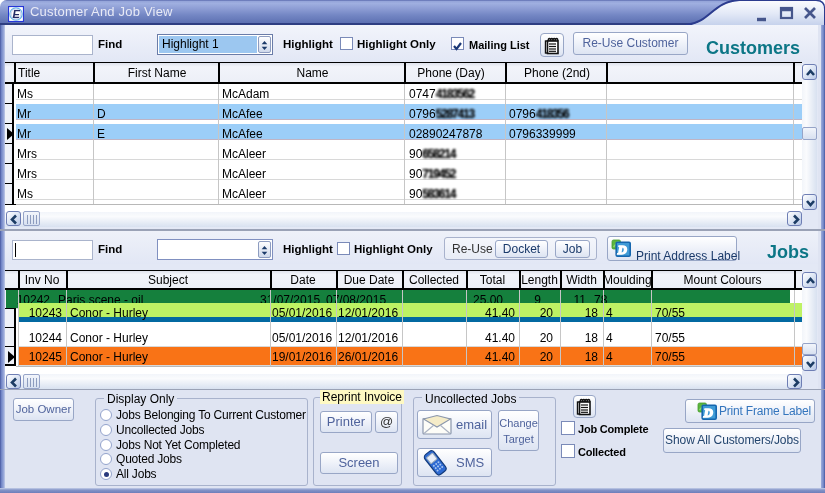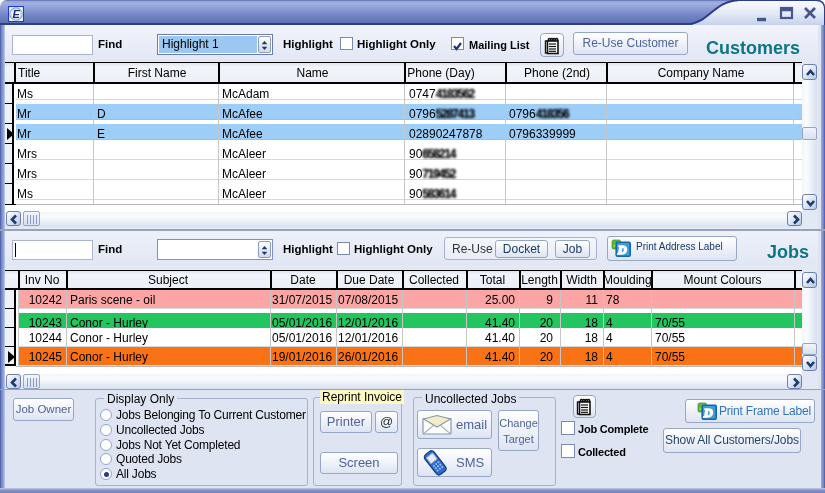--- a/index.html
+++ b/index.html
@@ -41,20 +41,21 @@
         </defs>
     <path d="M3,25 C 26,22 28,2 55,1 L131,1 Q139,1 139,9 L139,25 Z" fill="url(#lg)"></path>
     <path d="M1,25 C 26,22 27,2 54,0 L131,0 Q140,0 140,9 L140,25" fill="none" stroke="#2c3c8e" stroke-width="2"></path>
   </svg>
   <svg class="abs" style="left:8px;top:6px" width="16" height="16" viewBox="0 0 16 16">
     <rect x="0.5" y="0.5" width="15" height="15" fill="#fff" stroke="#2636d8" stroke-width="1.2"></rect>
     <circle cx="8" cy="8" r="6.2" fill="none" stroke="#6ab4e4" stroke-width="1.2"></circle>
     <circle cx="8" cy="8" r="4.9" fill="none" stroke="#b8c4ec" stroke-width="0.8"></circle>
     <text x="4.6" y="12" font-size="11" font-style="italic" font-weight="bold" fill="#232b66" font-family="Liberation Sans,sans-serif">E</text>
   </svg>
+  <div id="title">Customer And Job View</div>
   <svg class="abs" style="left:750px;top:6px;width:70px;height:16px" viewBox="0 0 70 16">
     <g stroke="#46568c" fill="none">
       <path d="M7,13.5 h9" stroke-width="3.4"></path>
       <rect x="31" y="2" width="11" height="10" stroke-width="2.2"></rect>
       <path d="M31,4 h11" stroke-width="2.4"></path>
       <path d="M55,2 l10,10 M65,2 l-10,10" stroke-width="2.7"></path>
     </g>
   </svg>
 </div>
 <div id="bleft" class="bord"></div>
@@ -102,23 +103,22 @@
   <div class="abs" style="left:9px;top:1px;width:2px;height:21px;background:#000"></div>
   <div class="abs" style="left:88px;top:1px;width:2px;height:21px;background:#000"></div>
   <div class="abs" style="left:213px;top:1px;width:2px;height:21px;background:#000"></div>
   <div class="abs" style="left:399px;top:1px;width:2px;height:21px;background:#000"></div>
   <div class="abs" style="left:500px;top:1px;width:2px;height:21px;background:#000"></div>
   <div class="abs" style="left:601px;top:1px;width:2px;height:21px;background:#000"></div>
   <div class="abs" style="left:788px;top:1px;width:2px;height:21px;background:#000"></div>
   <div class="hcell" style="left:13px;top:4px;width:70px;text-align:left">Title</div>
   <div class="hcell" style="left:215px;top:4px;width:185px">Name</div>
   <div class="hcell" style="left:90px;top:4px;width:124px">First Name</div>
-  <div class="hcell" style="left:388px;top:4px;width:96px">Phone (Day)</div>
+  <div class="hcell" style="left:398px;top:4px;width:96px">Phone (Day)</div>
   <div class="hcell" style="left:502px;top:4px;width:100px">Phone (2nd)</div>
-  <div class="hcell" style="left:603px;top:4px;width:186px">Company Name</div>
 
   <div class="abs" style="left:0;top:22px;width:9px;height:120px;background:#eef1f8;border-right:2px solid #000"></div>
 
 <div class="row" style="top:22px;background:#fff;border-bottom:1px solid #d8d8d8">
         <div class="cell" style="left:1px">Ms</div>
         <div class="cell" style="left:81px"></div>
         <div class="cell" style="left:206px">McAdam</div>
         <div class="cell" style="left:393px">0747<span class="scr">4183562</span></div>
         <div class="cell" style="left:493px"></div>
       </div>
@@ -236,21 +236,21 @@
   <div class="lbl" style="left:447px;top:11px;color:#333">Re-Use</div>
   <div class="btn" style="left:490px;top:9px;width:53px;height:18px;font-size:12px;line-height:16px;color:#1a3a6a">Docket</div>
   <div class="btn" style="left:550px;top:9px;width:35px;height:18px;font-size:12px;line-height:16px;color:#1a3a6a">Job</div>
   <div class="btn" style="left:602px;top:5px;width:130px;height:25px"></div>
   <svg class="abs" style="left:606px;top:7px" width="20" height="20" viewBox="0 0 20 20">
     <rect x="1" y="2" width="8.5" height="9" rx="1.5" fill="#5cb63e" stroke="#459a2c" stroke-width="0.8"></rect>
     <path d="M2.5,9 L7.5,3.5" stroke="#8ed86e" stroke-width="1.6" fill="none"></path>
     <rect x="5.2" y="4.2" width="14" height="14" rx="1.2" fill="#3f9bd6" stroke="#1566ae" stroke-width="1.6"></rect>
     <text x="6.8" y="16" font-size="12.5" font-style="italic" font-weight="bold" fill="#fff" stroke="#fff" stroke-width="1.5" font-family="Liberation Serif,serif">D</text>
   </svg>
-  <div class="lbl" style="left:631px;top:10px;font-size:10px;color:#1a3a6a">Print Address Label</div>
+  <div class="lbl" style="left:631px;top:18px;font-size:12px;color:#1a3a6a">Print Address Label</div>
   <div class="teal" style="left:762px;top:11px">Jobs</div>
 </div>
 
 <div id="g2" class="abs" style="left:5px;top:270px;width:797px;height:104px;background:#fff">
   <div class="abs" style="left:0;top:0;width:797px;height:1px;background:#000"></div>
   <div class="abs" style="left:0;top:1px;width:797px;height:19px;background:linear-gradient(to bottom,#dfe2ec 0%,#f2f4fa 20%,#eceff7 100%);border-bottom:2px solid #000"></div>
   <div class="abs" style="left:0;top:20px;width:11px;height:76px;background:#eef1f8;border-right:2px solid #000;border-bottom:2px solid #000"></div>
 <div class="abs" style="left:13px;top:1px;width:2px;height:19px;background:#000"></div>
       <div class="abs" style="left:61px;top:1px;width:2px;height:19px;background:#000"></div>
       <div class="abs" style="left:265px;top:1px;width:2px;height:19px;background:#000"></div>
@@ -265,32 +265,32 @@
       <div class="hcell" style="left:13px;top:3px;width:48px;overflow:hidden">Inv No</div>
       <div class="hcell" style="left:61px;top:3px;width:204px;overflow:hidden">Subject</div>
       <div class="hcell" style="left:265px;top:3px;width:66px;overflow:hidden">Date</div>
       <div class="hcell" style="left:331px;top:3px;width:66px;overflow:hidden">Due Date</div>
       <div class="hcell" style="left:397px;top:3px;width:64px;overflow:hidden">Collected</div>
       <div class="hcell" style="left:461px;top:3px;width:53px;overflow:hidden">Total</div>
       <div class="hcell" style="left:514px;top:3px;width:41px;overflow:hidden">Length</div>
       <div class="hcell" style="left:555px;top:3px;width:43px;overflow:hidden">Width</div>
       <div class="hcell" style="left:598px;top:3px;width:48px;overflow:hidden">Moulding</div>
       <div class="hcell" style="left:646px;top:3px;width:143px;overflow:hidden">Mount Colours</div>
-      <div class="row" style="left:13px;top:20px;width:784px;height:19px;background:#fca5a5;border-bottom:1px solid #d8d8d8">
+      <div class="row" style="left:1px;top:20px;width:784px;height:19px;background:#15803d;border-bottom:1px solid #d8d8d8">
         <div class="cell" style="left:0px;width:44px;text-align:right">10242</div>
         <div class="cell" style="left:52px">Paris scene - oil</div>
         <div class="cell" style="left:254px">31/07/2015</div>
         <div class="cell" style="left:320px">07/08/2015</div>
         <div class="cell" style="left:448px;width:49px;text-align:right">25.00</div>
         <div class="cell" style="left:501px;width:34px;text-align:right">9</div>
         <div class="cell" style="left:542px;width:38px;text-align:right">11</div>
         <div class="cell" style="left:588px">78</div>
         <div class="cell" style="left:637px"></div>
       </div>
-      <div class="row" style="left:13px;top:43px;width:784px;height:19px;background:#22c55e;border-bottom:1px solid #0369a1">
+      <div class="row" style="left:13px;top:33px;width:784px;height:19px;background:#bef264;border-bottom:5px solid #0369a1">
         <div class="cell" style="left:0px;width:44px;text-align:right">10243</div>
         <div class="cell" style="left:52px">Conor - Hurley</div>
         <div class="cell" style="left:254px">05/01/2016</div>
         <div class="cell" style="left:320px">12/01/2016</div>
         <div class="cell" style="left:448px;width:49px;text-align:right">41.40</div>
         <div class="cell" style="left:501px;width:34px;text-align:right">20</div>
         <div class="cell" style="left:542px;width:38px;text-align:right">18</div>
         <div class="cell" style="left:588px">4</div>
         <div class="cell" style="left:637px">70/55</div>
       </div>

